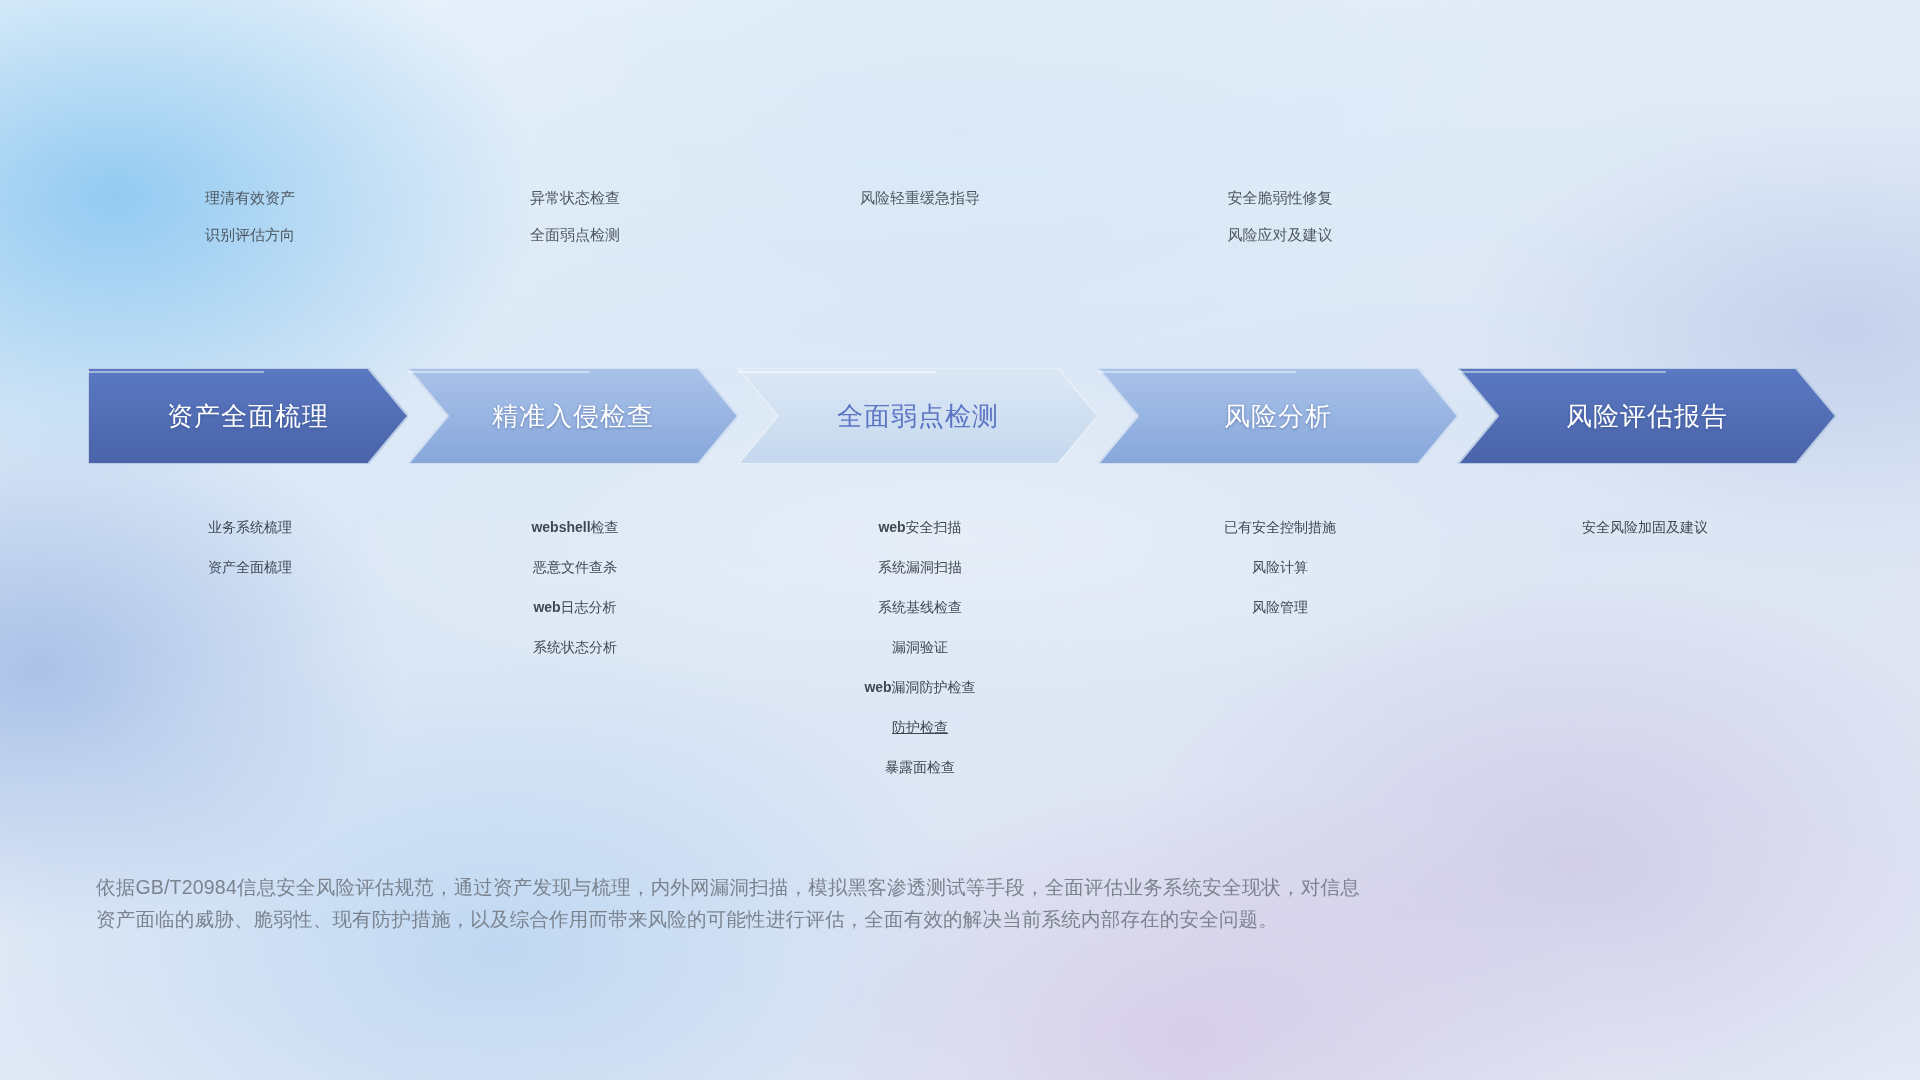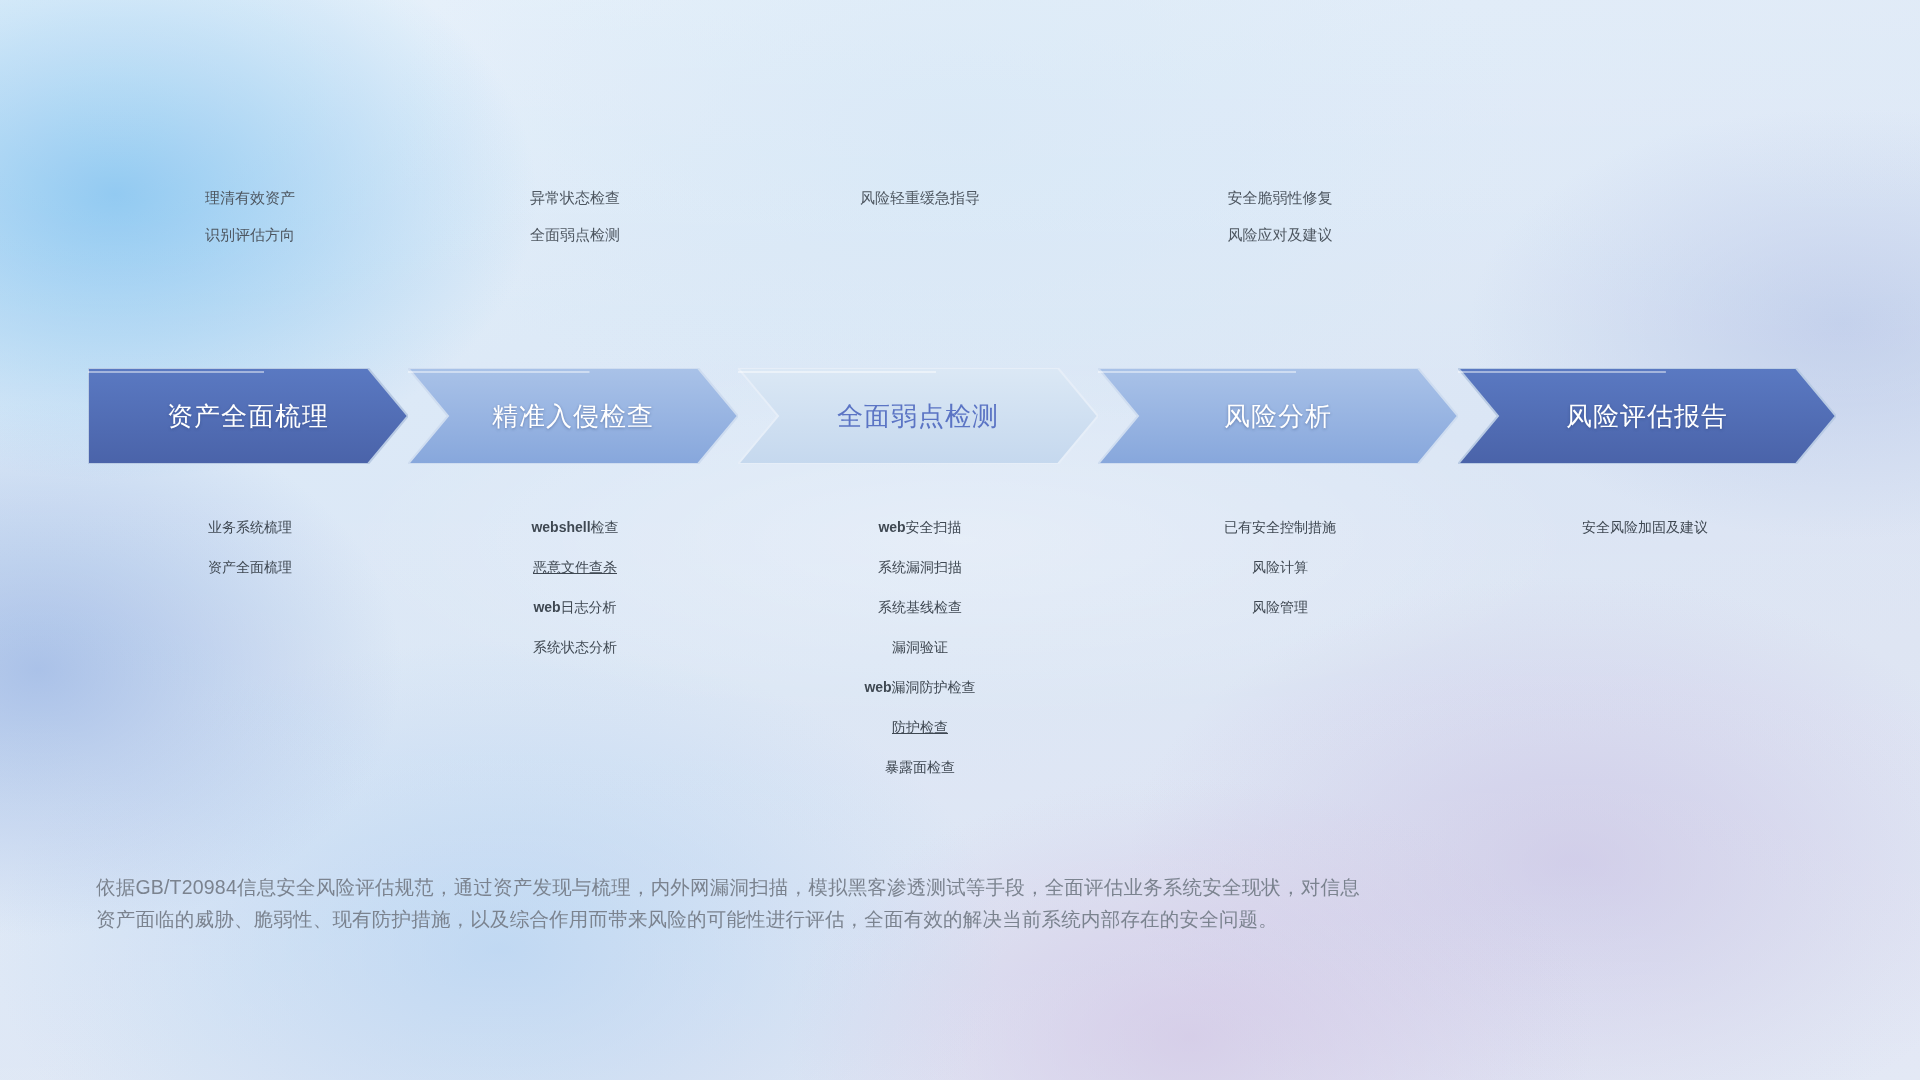--- a/index.html
+++ b/index.html
@@ -239,21 +239,21 @@
     </div>
   </div>
 
 <div class="stage-grid" id="bottom-lists">
     <div class="col">
       <div class="bot-item" style="color: rgb(63, 72, 82);">业务系统梳理</div>
       <div class="bot-item" style="color: rgb(63, 72, 82);">资产全面梳理</div>
     </div>
     <div class="col">
       <div class="bot-item" style="color: rgb(63, 72, 82);"><b>webshell</b>检查</div>
-      <div class="bot-item" style="color: rgb(63, 72, 82); text-decoration: underline;">恶意文件查杀</div>
+      <div class="bot-item" style="color: rgb(63, 72, 82);">恶意文件查杀</div>
       <div class="bot-item" style="color: rgb(63, 72, 82);"><b>web</b>日志分析</div>
       <div class="bot-item" style="color: rgb(63, 72, 82);">系统状态分析</div>
     </div>
     <div class="col">
       <div class="bot-item" style="color: rgb(63, 72, 82);"><b>web</b>安全扫描</div>
       <div class="bot-item" style="color: rgb(63, 72, 82);">系统漏洞扫描</div>
       <div class="bot-item" style="color: rgb(63, 72, 82);">系统基线检查</div>
       <div class="bot-item" style="color: rgb(63, 72, 82);">漏洞验证</div>
       <div class="bot-item" style="color: rgb(63, 72, 82);"><b>web</b>漏洞防护检查</div>
       <div class="bot-item" style="color: rgb(63, 72, 82); text-decoration: underline;">防护检查</div>

